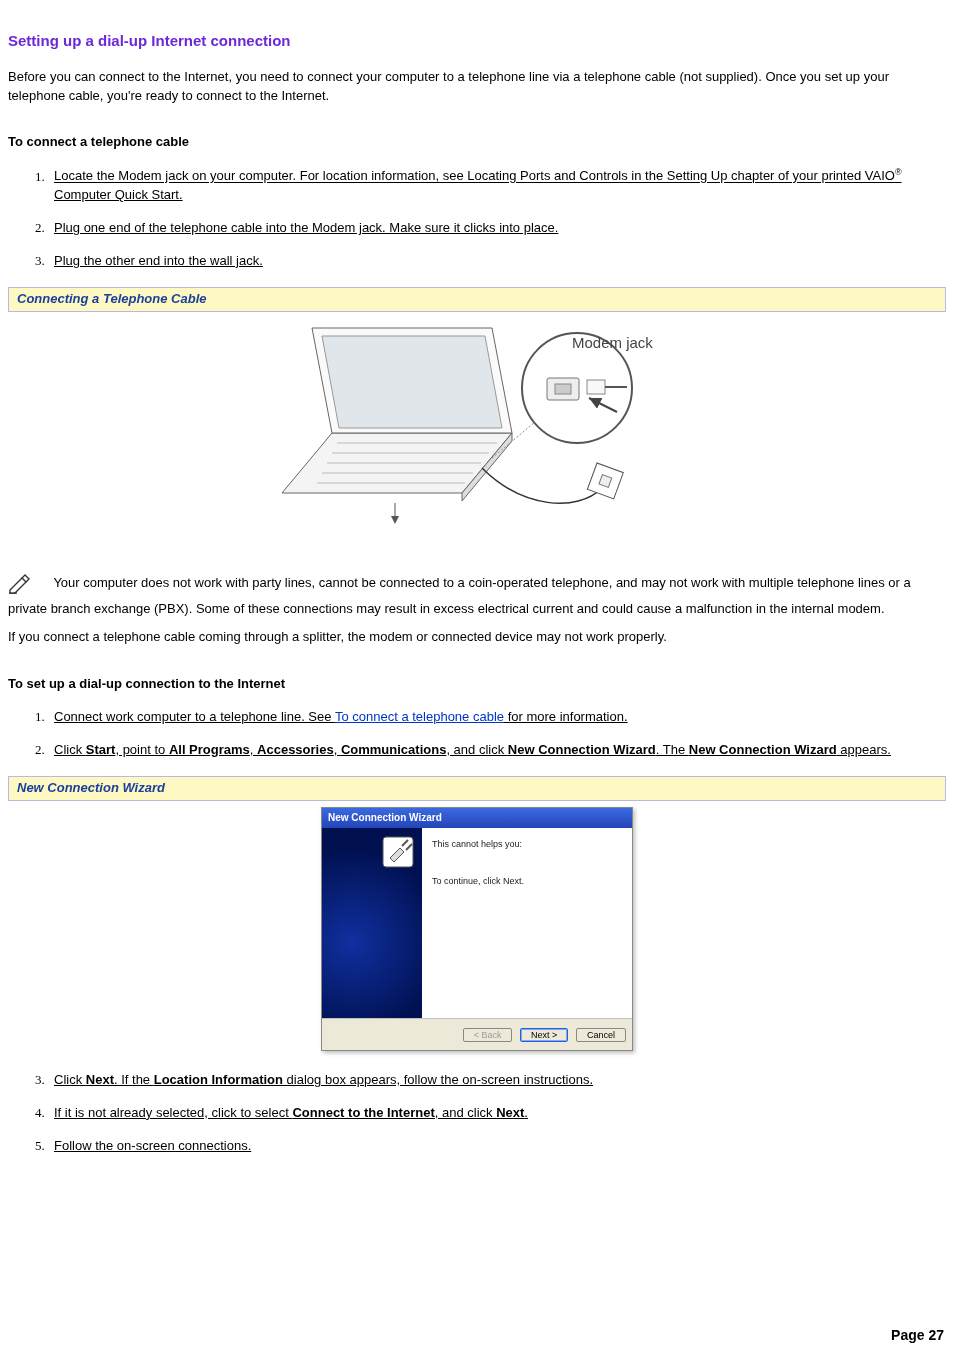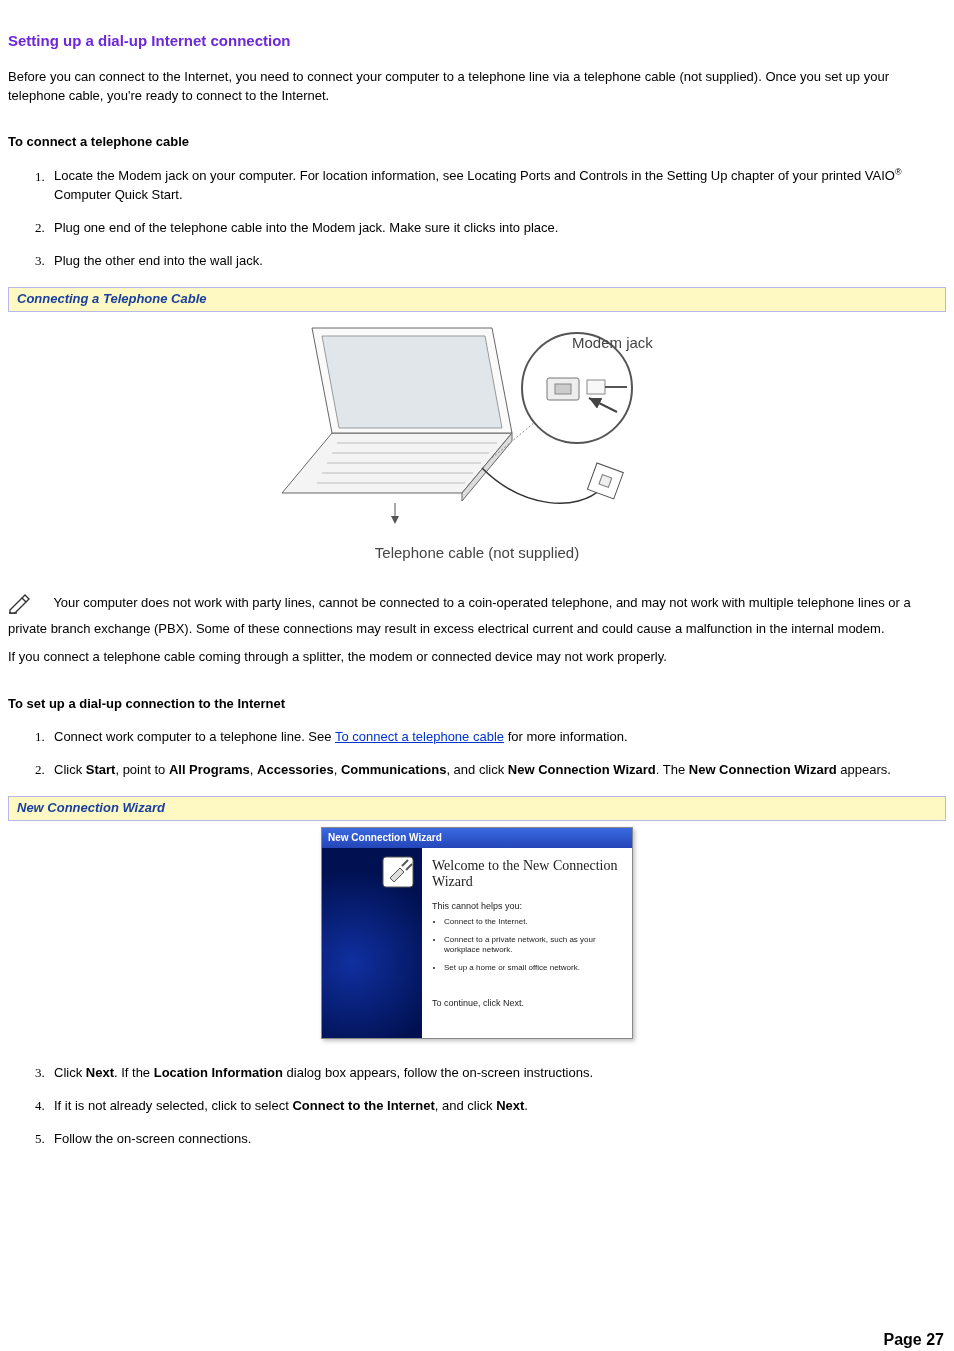--- a/index.html
+++ b/index.html
@@ -20,20 +20,21 @@
     margin: 22px 0 16px 0;
   }
   p { margin: 0 0 14px 0; }
   .section-sub {
     font-weight: bold;
     margin: 28px 0 14px 0;
   }
   ol.steps {
     margin: 6px 0 16px 0;
     padding-left: 40px;
+    text-decoration: underline;
   }
   ol.steps li {
     padding-left: 6px;
     margin-bottom: 14px;
     font-family: Verdana, Arial, sans-serif;
   }
   ol.steps li::marker {
     font-family: "Times New Roman", serif;
     font-size: 13px;
   }
@@ -128,23 +129,23 @@
     background:#ece9d8;
     border:1px solid #888;
     border-radius:2px;
     font-family: Tahoma, Verdana, sans-serif;
   }
   .wizard-bottom button.primary { border:1px solid #2a5fd8; box-shadow:0 0 0 1px #79a6ff inset;}
   .wizard-bottom button:disabled { color:#999; }
 
   .page-footer {
     position:absolute;
-    bottom: 0;
+    bottom: 6px;
     right: 10px;
-    font-size: 16px;
+    font-size: 14px;
     font-weight: bold;
   }
 </style>
 </head>
 <body>
 
 <h2 class="main-heading">Setting up a dial-up Internet connection</h2>
 
 <p>Before you can connect to the Internet, you need to connect your computer to a telephone line via a telephone cable (not supplied). Once you set up your telephone cable, you're ready to connect to the Internet.</p>
 
@@ -201,21 +202,20 @@
         </marker>
       </defs>
 
       <text x="295" y="30" font-family="Arial" font-size="15" fill="#444">Modem jack</text>
 
       <line x1="215" y1="140" x2="258" y2="104" stroke="#888" stroke-dasharray="2,2"></line>
 
       <path d="M118 185 L 118 200" stroke="#555" stroke-width="1"></path>
       <polygon points="114,198 122,198 118,206" fill="#555"></polygon>
     </svg>
-    <div class="diagram-caption">Telephone cable (not supplied)</div>
   </div>
 </div>
 
 <div class="note-row">
   <span class="pen-icon">
     <svg width="24" height="20" viewBox="0 0 24 20">
       <path d="M2 16 L14 4 L18 8 L6 20 L2 20 Z" fill="none" stroke="#333" stroke-width="1.4"></path>
       <path d="M14 4 L17 1 L21 5 L18 8" fill="none" stroke="#333" stroke-width="1.4"></path>
       <line x1="1" y1="19" x2="9" y2="19" stroke="#333" stroke-width="1.4"></line>
     </svg>
@@ -244,30 +244,29 @@
     <div class="wizard-body">
       <div class="wizard-side">
         <svg width="32" height="32" viewBox="0 0 32 32">
           <rect x="1" y="1" width="30" height="30" rx="3" fill="#fff" stroke="#555"></rect>
           <path d="M8 22 L18 12 L22 16 L12 26 Z" fill="#ddd" stroke="#555"></path>
           <line x1="20" y1="10" x2="26" y2="4" stroke="#555" stroke-width="2"></line>
           <line x1="24" y1="14" x2="30" y2="8" stroke="#555" stroke-width="2"></line>
         </svg>
       </div>
       <div class="wizard-main">
-        <div class="wtitle">Welcome to the New Connection Wizard</div>
         <div>This cannot helps you:</div>
-        <ul>
-          <li>Connect to the Internet.</li>
-          <li>Connect to a private network, such as your workplace network.</li>
-          <li>Set up a home or small office network.</li>
-        </ul>
         <div style="margin-top:24px">To continue, click Next.</div>
       </div>
     </div>
+    <div class="wizard-bottom">
+      <button disabled="">&lt; Back</button>
+      <button class="primary">Next &gt;</button>
+      <button>Cancel</button>
+    </div>
   </div>
 </div>
 
 <ol class="steps" start="3">
   <li>
     <span>Click </span><b>Next</b><span>. If the </span><b>Location Information</b><span> dialog box appears, follow the on-screen instructions.</span>
   </li>
   <li>
     <span>If it is not already selected, click to select </span><b>Connect to the Internet</b><span>, and click </span><b>Next</b><span>.</span>
   </li>

